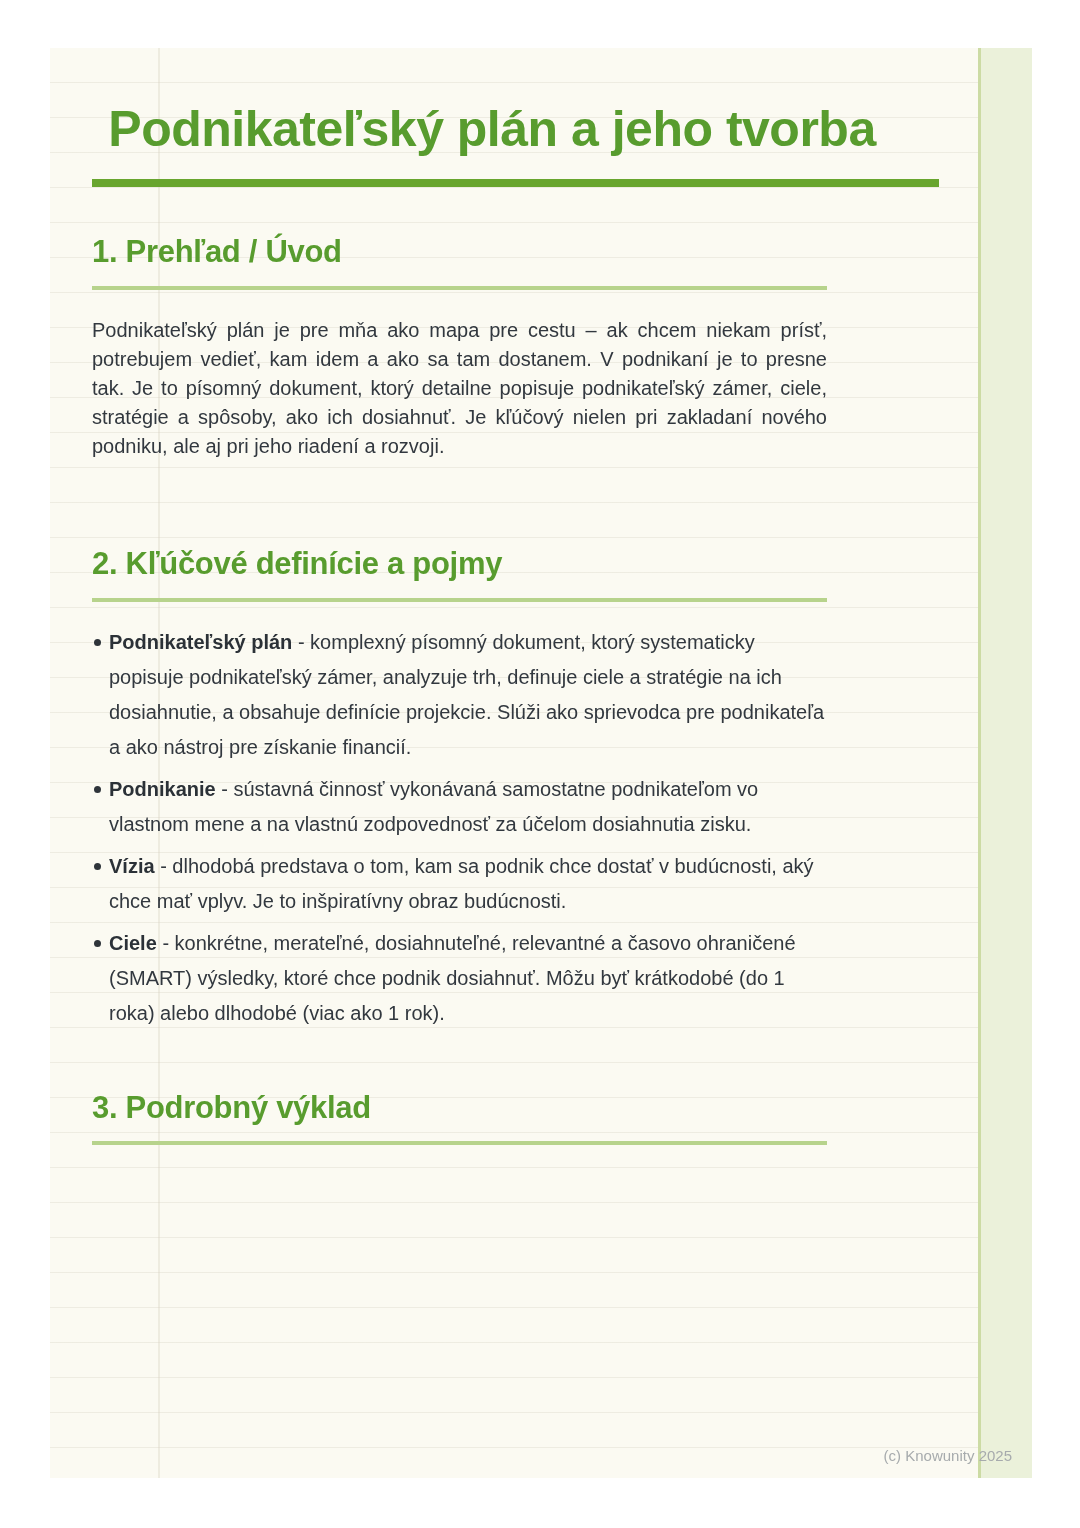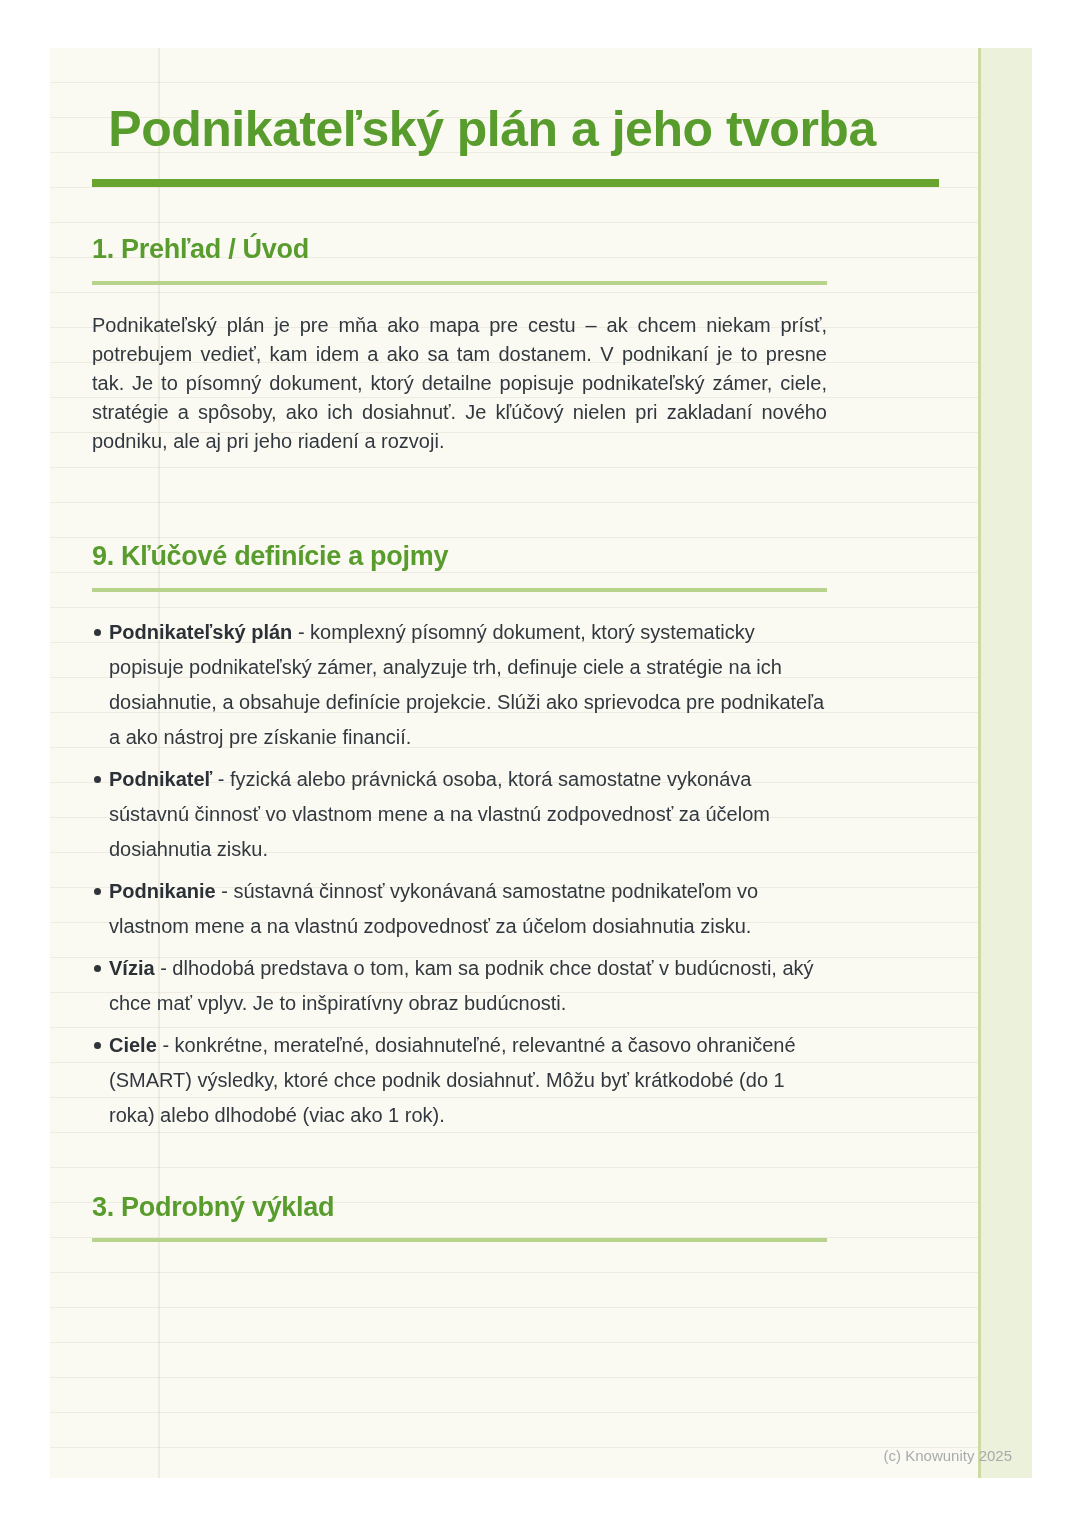--- a/index.html
+++ b/index.html
@@ -67,21 +67,21 @@
 
   .rule-thick {
     margin-top: 16px;
     width: 847px;
     height: 8px;
     background: #68a52e;
   }
 
   h2 {
     margin: 0;
-    font-size: 27px;
+    font-size: 31px;
     line-height: 1.25;
     font-weight: bold;
     letter-spacing: -0.3px;
     color: #589c2e;
   }
 
   .h2-first { margin-top: 46px; }
   .h2-second { margin-top: 84px; }
   .h2-third { margin-top: 58px; }
 
@@ -150,30 +150,26 @@
     <h1>Podnikateľský plán a jeho tvorba</h1>
     <div class="rule-thick"></div>
 
     <section>
       <h2 class="h2-first">1. Prehľad / Úvod</h2>
       <div class="rule-thin"></div>
       <p class="body-text">Podnikateľský plán je pre mňa ako mapa pre cestu – ak chcem niekam prísť, potrebujem vedieť, kam idem a ako sa tam dostanem. V podnikaní je to presne tak. Je to písomný dokument, ktorý detailne popisuje podnikateľský zámer, ciele, stratégie a spôsoby, ako ich dosiahnuť. Je kľúčový nielen pri zakladaní nového podniku, ale aj pri jeho riadení a rozvoji.</p>
     </section>
 
     <section>
-      <h2 class="h2-second">9. Kľúčové definície a pojmy</h2>
+      <h2 class="h2-second">2. Kľúčové definície a pojmy</h2>
       <div class="rule-thin"></div>
       <ul class="def-list">
         <li>
           <span class="dot"></span><b>Podnikateľský plán</b>
           <span>- komplexný písomný dokument, ktorý systematicky popisuje podnikateľský zámer, analyzuje trh, definuje ciele a stratégie na ich dosiahnutie, a obsahuje definície projekcie. Slúži ako sprievodca pre podnikateľa a ako nástroj pre získanie financií.</span>
-        </li>
-        <li>
-          <span class="dot"></span><b>Podnikateľ</b>
-          <span>- fyzická alebo právnická osoba, ktorá samostatne vykonáva sústavnú činnosť vo vlastnom mene a na vlastnú zodpovednosť za účelom dosiahnutia zisku.</span>
         </li>
         <li>
           <span class="dot"></span><b>Podnikanie</b>
           <span>- sústavná činnosť vykonávaná samostatne podnikateľom vo vlastnom mene a na vlastnú zodpovednosť za účelom dosiahnutia zisku.</span>
         </li>
         <li>
           <span class="dot"></span><b>Vízia</b>
           <span>- dlhodobá predstava o tom, kam sa podnik chce dostať v budúcnosti, aký chce mať vplyv. Je to inšpiratívny obraz budúcnosti.</span>
         </li>
         <li>

